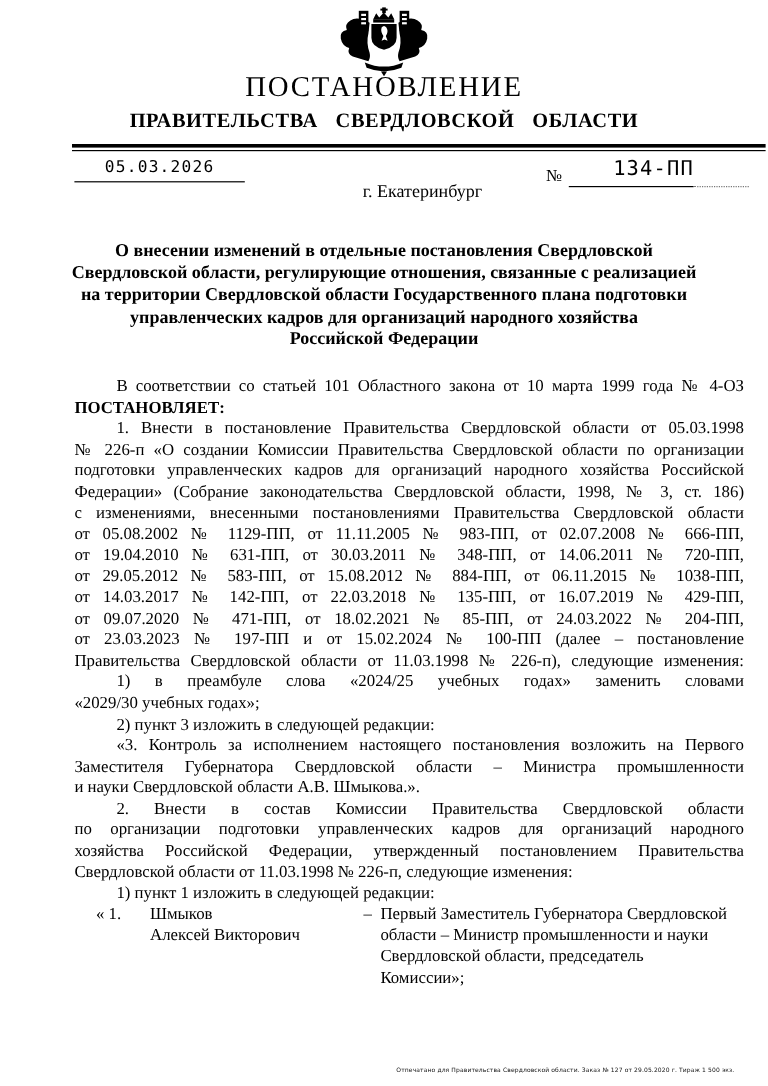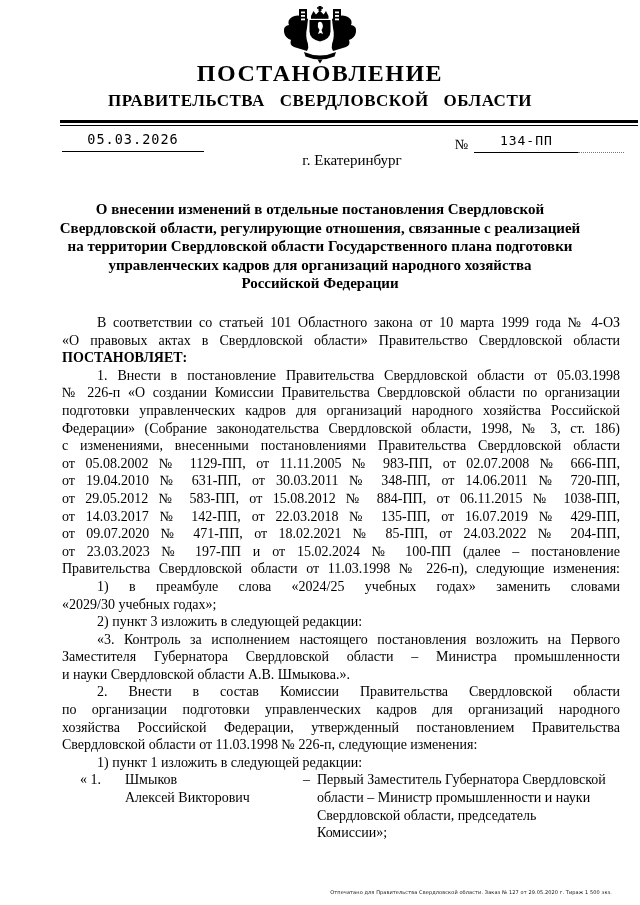--- a/index.html
+++ b/index.html
@@ -1,31 +1,31 @@
 <!DOCTYPE html>
 <html><head>
 <meta charset="utf-8">
 <style>
   html,body{margin:0;padding:0;background:#888;}
   .page{position:relative;width:640px;height:905px;margin:0 auto;background:#ffffff;color:#000;
         font-family:"Liberation Serif",serif;overflow:hidden;}
   .emblem{position:absolute;top:6px;left:50%;transform:translateX(-50%);line-height:0;}
   .doc-type{position:absolute;top:60px;left:0;width:100%;text-align:center;
-            font-weight:bold;font-size:24px;letter-spacing:1.5px;}
+            font-weight:normal;font-size:24px;letter-spacing:1.5px;}
   .org-name{position:absolute;top:91px;left:0;width:100%;text-align:center;
             font-weight:bold;font-size:17px;letter-spacing:.5px;word-spacing:10px;}
   .rule{position:absolute;top:120px;left:60px;width:578px;height:2px;
         border-top:3px solid #000;border-bottom:1px solid #000;}
   .date-field{position:absolute;top:131px;left:62px;width:142px;text-align:center;
         font-family:"DejaVu Sans Mono",monospace;font-size:13.5px;letter-spacing:1px;
         padding-bottom:4px;border-bottom:1.3px solid #000;}
   .num-group{position:absolute;top:131px;left:455px;white-space:nowrap;}
   .num-sign{font-size:14px;vertical-align:bottom;}
-  .num-field{display:inline-block;width:104px;text-align:center;vertical-align:bottom;
-        font-family:"DejaVu Sans Mono",monospace;font-size:13px;letter-spacing:1px;
+  .num-field{display:inline-block;width:104px;text-align:right;vertical-align:bottom;
+        font-family:"DejaVu Sans Mono",monospace;font-size:17px;letter-spacing:1px;
         padding-bottom:4px;border-bottom:1.3px solid #000;margin-left:6px;}
   .num-ext{display:inline-block;width:46px;height:21px;vertical-align:bottom;
         border-bottom:1px dotted #777;}
   .city{position:absolute;top:152px;left:0;width:100%;text-align:center;font-size:15px;padding-left:32px;}
   .title{position:absolute;top:200px;left:22px;width:596px;}
   .title-line{font-weight:bold;font-size:15px;line-height:18.5px;text-align:center;}
   .bodytext{position:absolute;top:314px;left:62px;width:558px;}
   .line{font-size:14px;line-height:17.6px;text-align:left;}
   .line.i{text-indent:35px;}
   .line.j{text-align:justify;text-align-last:justify;}
@@ -83,21 +83,20 @@
       <div class="title-line">О внесении изменений в отдельные постановления Свердловской</div>
       <div class="title-line">Свердловской области, регулирующие отношения, связанные с реализацией</div>
       <div class="title-line">на территории Свердловской области Государственного плана подготовки</div>
       <div class="title-line">управленческих кадров для организаций народного хозяйства</div>
       <div class="title-line">Российской Федерации</div>
     </div>
 
   <div class="bodytext">
     <div>
         <div class="line i j">В соответствии со статьей 101 Областного закона от 10 марта 1999 года № 4-ОЗ</div>
-        <div class="line j">«О правовых актах в Свердловской области» Правительство Свердловской области</div>
         <div class="line b">ПОСТАНОВЛЯЕТ:</div>
         <div class="line i j">1. Внести в постановление Правительства Свердловской области от 05.03.1998</div>
         <div class="line j">№ 226-п «О создании Комиссии Правительства Свердловской области по организации</div>
         <div class="line j">подготовки управленческих кадров для организаций народного хозяйства Российской</div>
         <div class="line j">Федерации» (Собрание законодательства Свердловской области, 1998, № 3, ст. 186)</div>
         <div class="line j">с изменениями, внесенными постановлениями Правительства Свердловской области</div>
         <div class="line j">от 05.08.2002 № 1129-ПП, от 11.11.2005 № 983-ПП, от 02.07.2008 № 666-ПП,</div>
         <div class="line j">от 19.04.2010 № 631-ПП, от 30.03.2011 № 348-ПП, от 14.06.2011 № 720-ПП,</div>
         <div class="line j">от 29.05.2012 № 583-ПП, от 15.08.2012 № 884-ПП, от 06.11.2015 № 1038-ПП,</div>
         <div class="line j">от 14.03.2017 № 142-ПП, от 22.03.2018 № 135-ПП, от 16.07.2019 № 429-ПП,</div>

